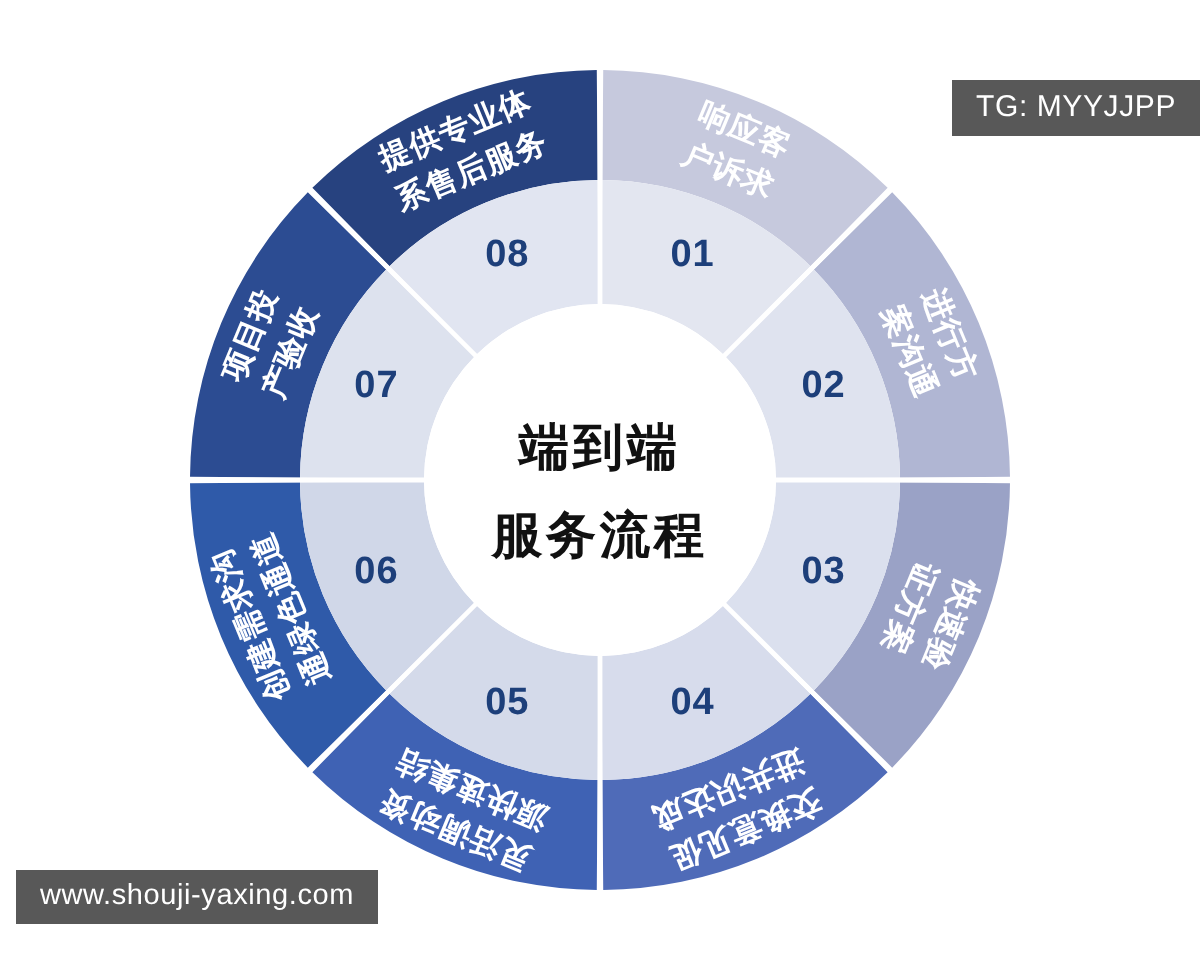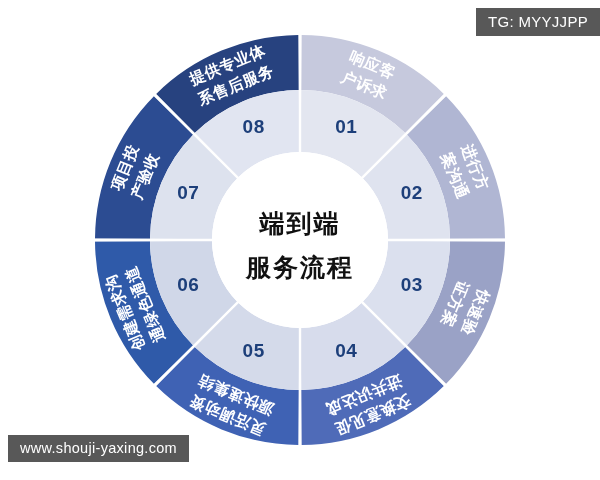--- a/index.html
+++ b/index.html
@@ -40,20 +40,21 @@
 
   .tag{
     position:absolute;
     background:#585858;
     color:#ffffff;
     font-family:"Liberation Sans","DejaVu Sans",sans-serif;
     font-size:15px;
     letter-spacing:0.3px;
     padding:5px 12px 6px 12px;
     white-space:nowrap;
+    margin-top:32px;
   }
   #tag-top{ right:0px; top:8px; }
   #tag-bottom{ left:8px; bottom:18px; font-size:14.5px; }
 </style>
 </head>
 <body>
 
 <div id="stage">
 
   <div id="wheel">

